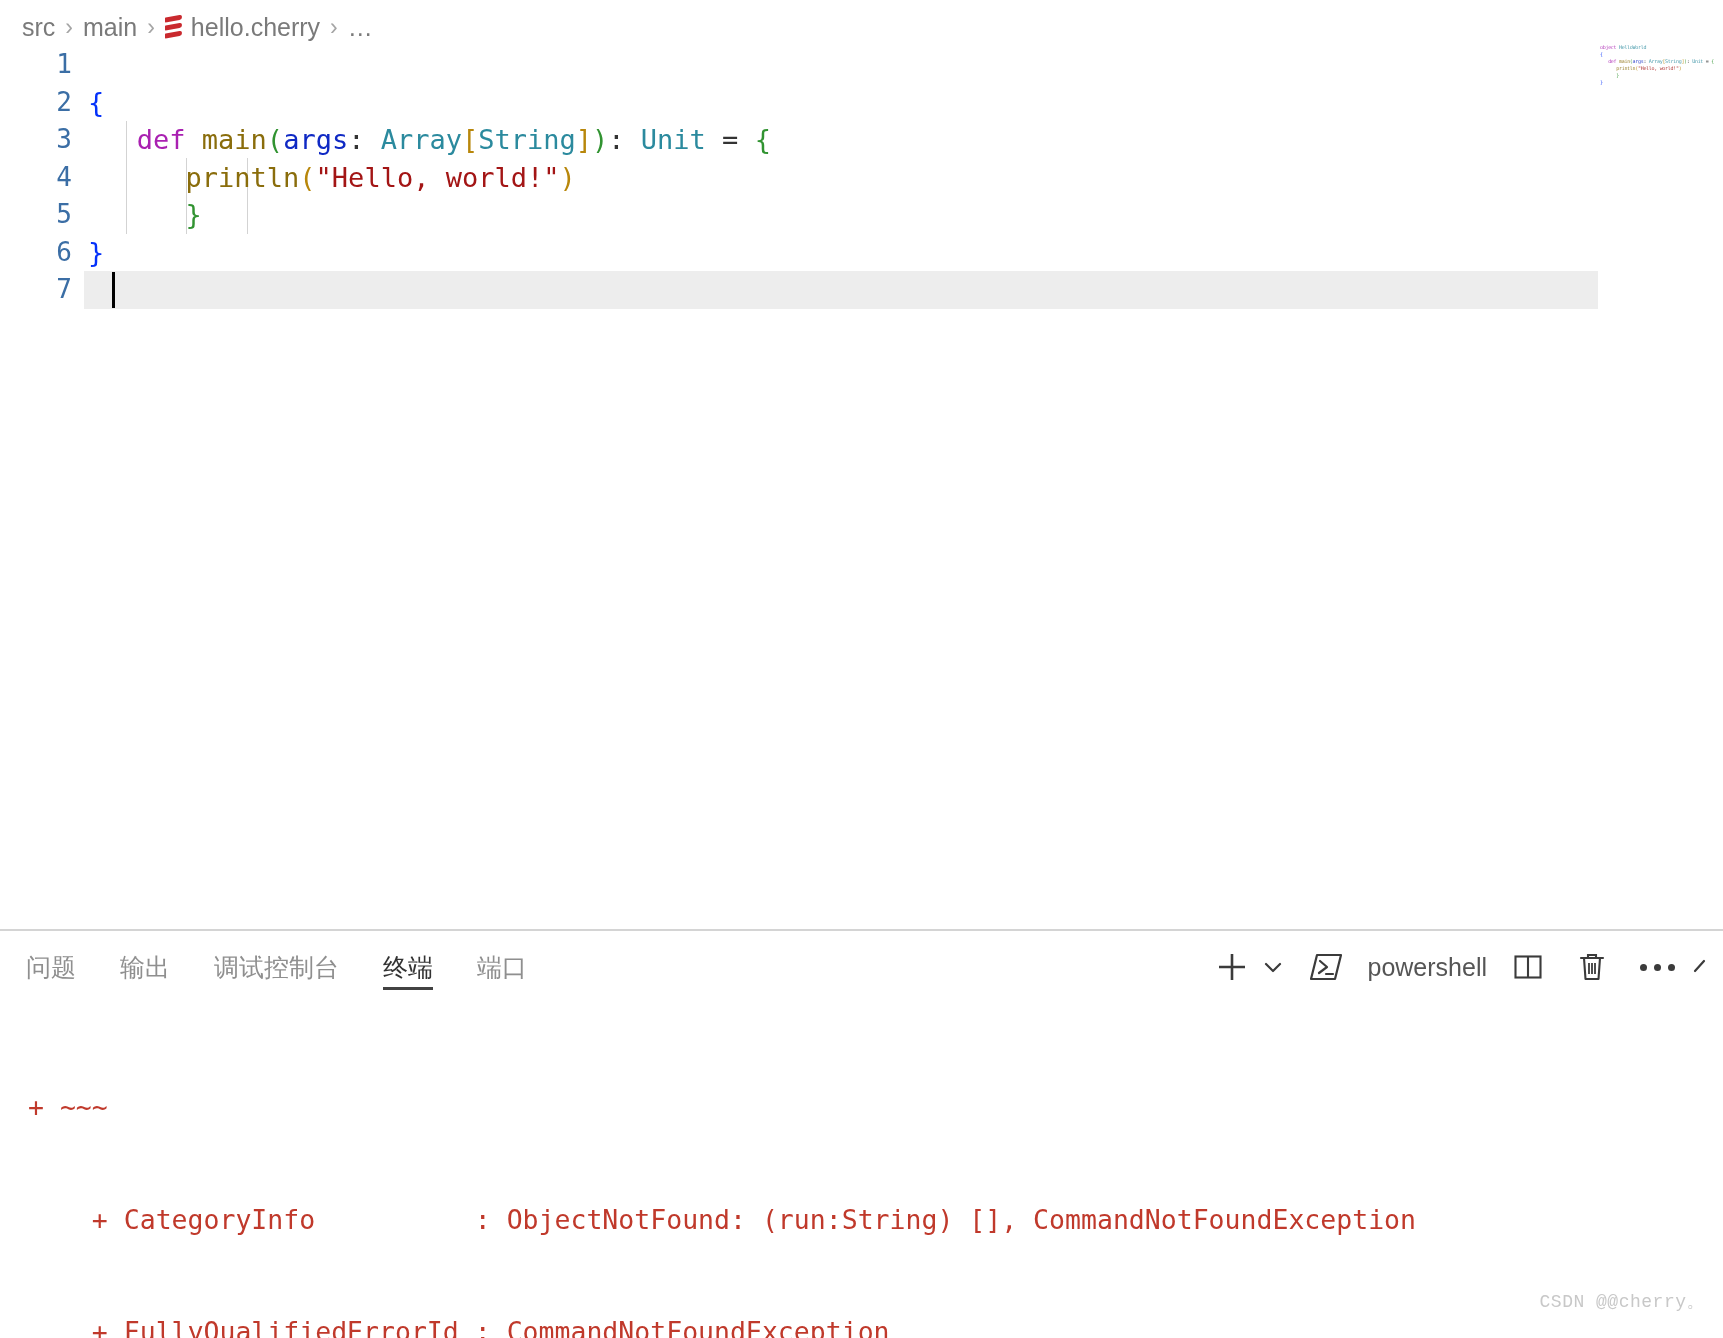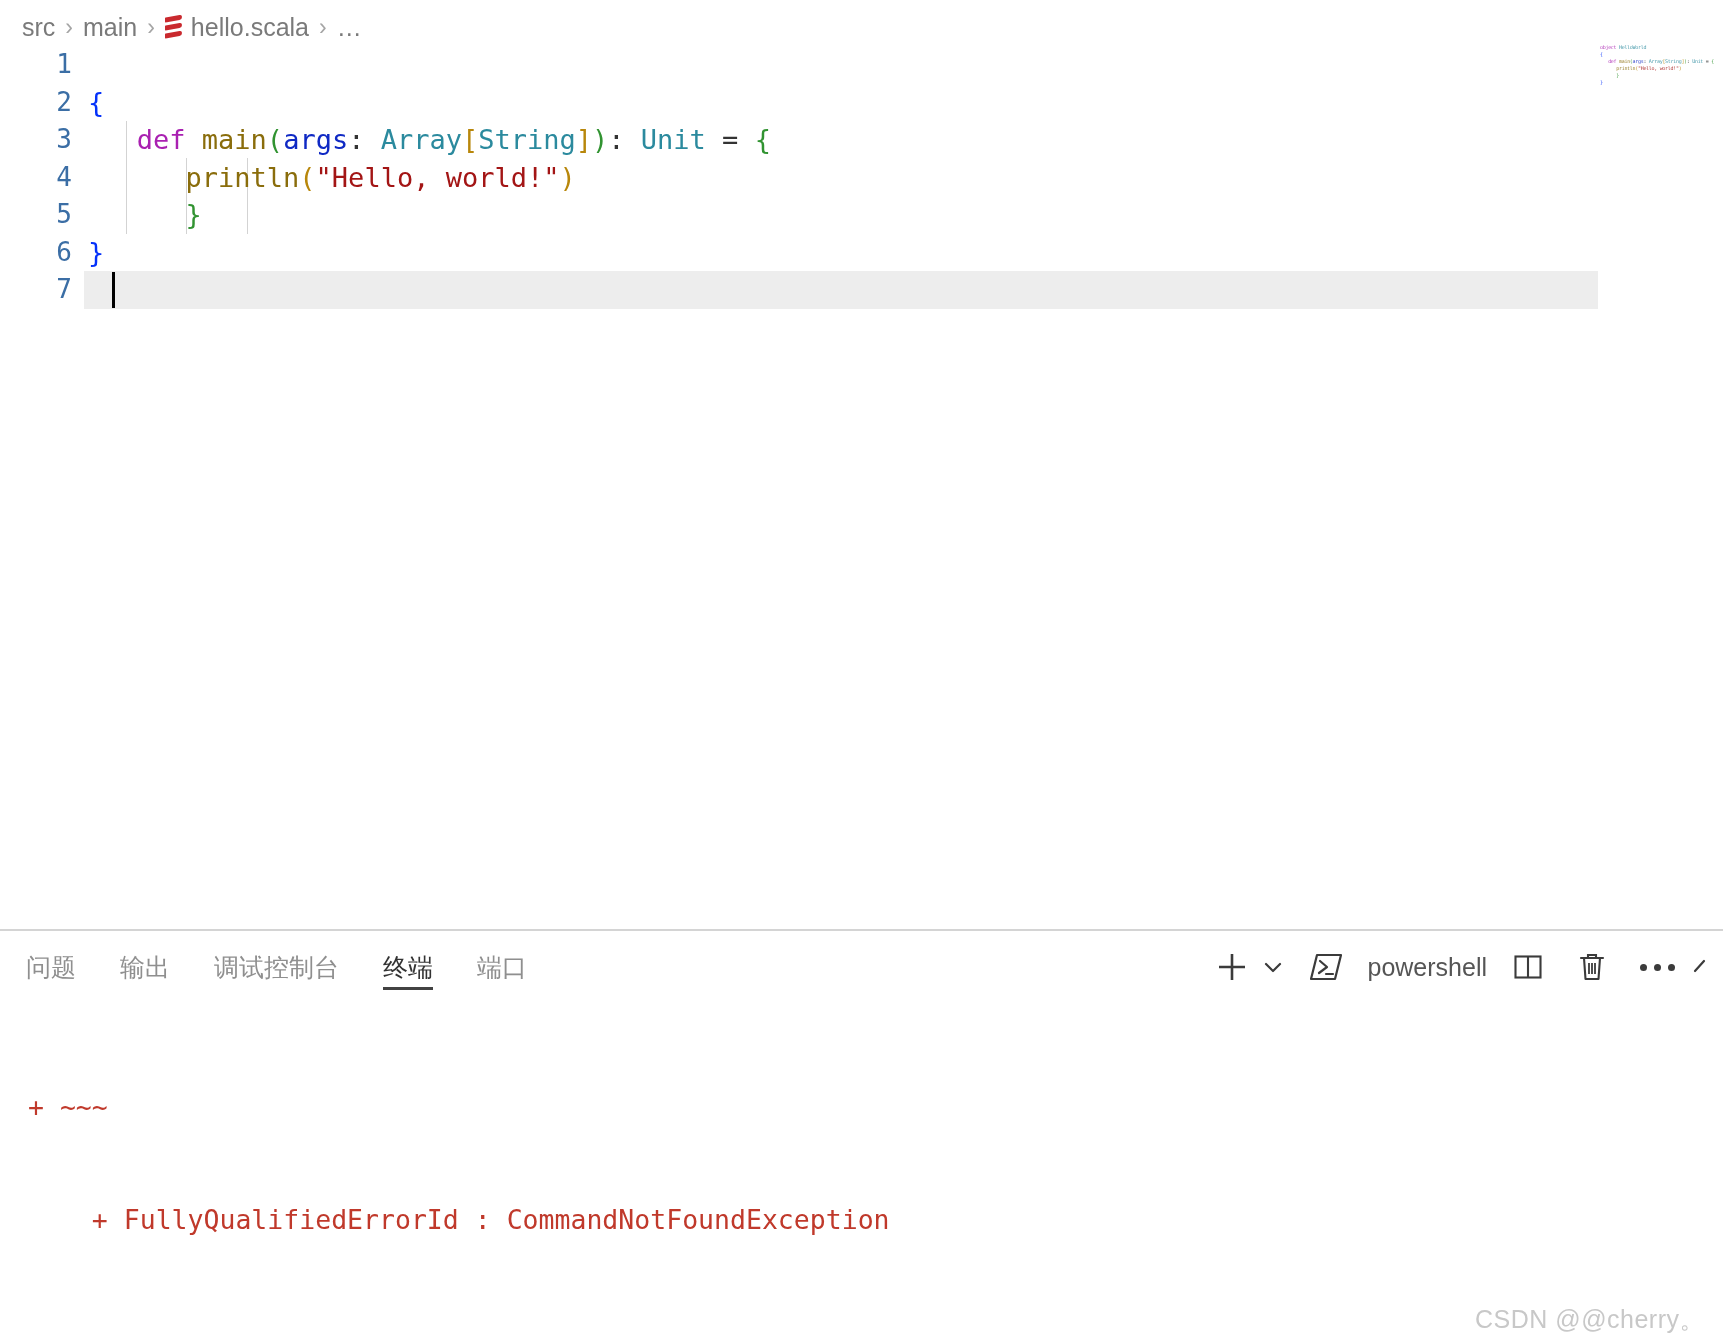--- a/index.html
+++ b/index.html
@@ -266,45 +266,45 @@
     padding-left: 28px;
     padding-top: 10px;
     white-space: pre;
   }
   .term-line { height: 37.5px; white-space: pre; }
   .c-red   { color: #c0392b; }
 
   #watermark {
     position: absolute;
     right: 18px;
-    bottom: 2px;
-    font-size: 25px;
+    bottom: 25px;
+    font-size: 18px;
     color: #c8c8c8;
-    font-family: Liberation Sans, sans-serif;
+    font-family: Liberation Mono, monospace;
     letter-spacing: 0.5px;
   }
 </style>
 </head>
 <body>
 
 <div id="app">
 
   <div id="editor-region">
 
     <div id="breadcrumb">
       <span class="crumb">src</span>
       <span class="sep">›</span>
       <span class="crumb">main</span>
       <span class="sep">›</span>
       <span class="scala-icon">
           <i></i>
           <i></i>
           <i></i>
         </span>
-      <span class="crumb">hello.scala</span>
+      <span class="crumb">hello.cherry</span>
       <span class="sep">›</span>
       <span class="crumb">…</span>
     </div>
 
     <div id="code-area">
 
       <div class="indent-guide" style="left:126px; top:75px; height:113px;"></div>
       <div class="indent-guide" style="left:186px; top:112px; height:76px;"></div>
       <div class="indent-guide" style="left:247px; top:112px; height:76px;"></div>
 
@@ -422,20 +422,21 @@
           <svg width="26" height="26" viewBox="0 0 26 26">
             <path d="M2 17 L11 7" stroke="#3b3b3b" stroke-width="2.2" fill="none" stroke-linecap="round"></path>
           </svg>
         </div>
 
       </div>
     </div>
 
     <div id="terminal">
       <div class="term-line"><span class="c-red">+ ~~~</span></div>
+      <div class="term-line"><span class="c-red">    + CategoryInfo          : ObjectNotFound: (run:String) [], CommandNotFoundException</span></div>
       <div class="term-line"><span class="c-red">    + FullyQualifiedErrorId : CommandNotFoundException</span></div>
       
       
       
       
       
     </div>
 
     <div id="watermark">CSDN @@cherry。</div>
 

